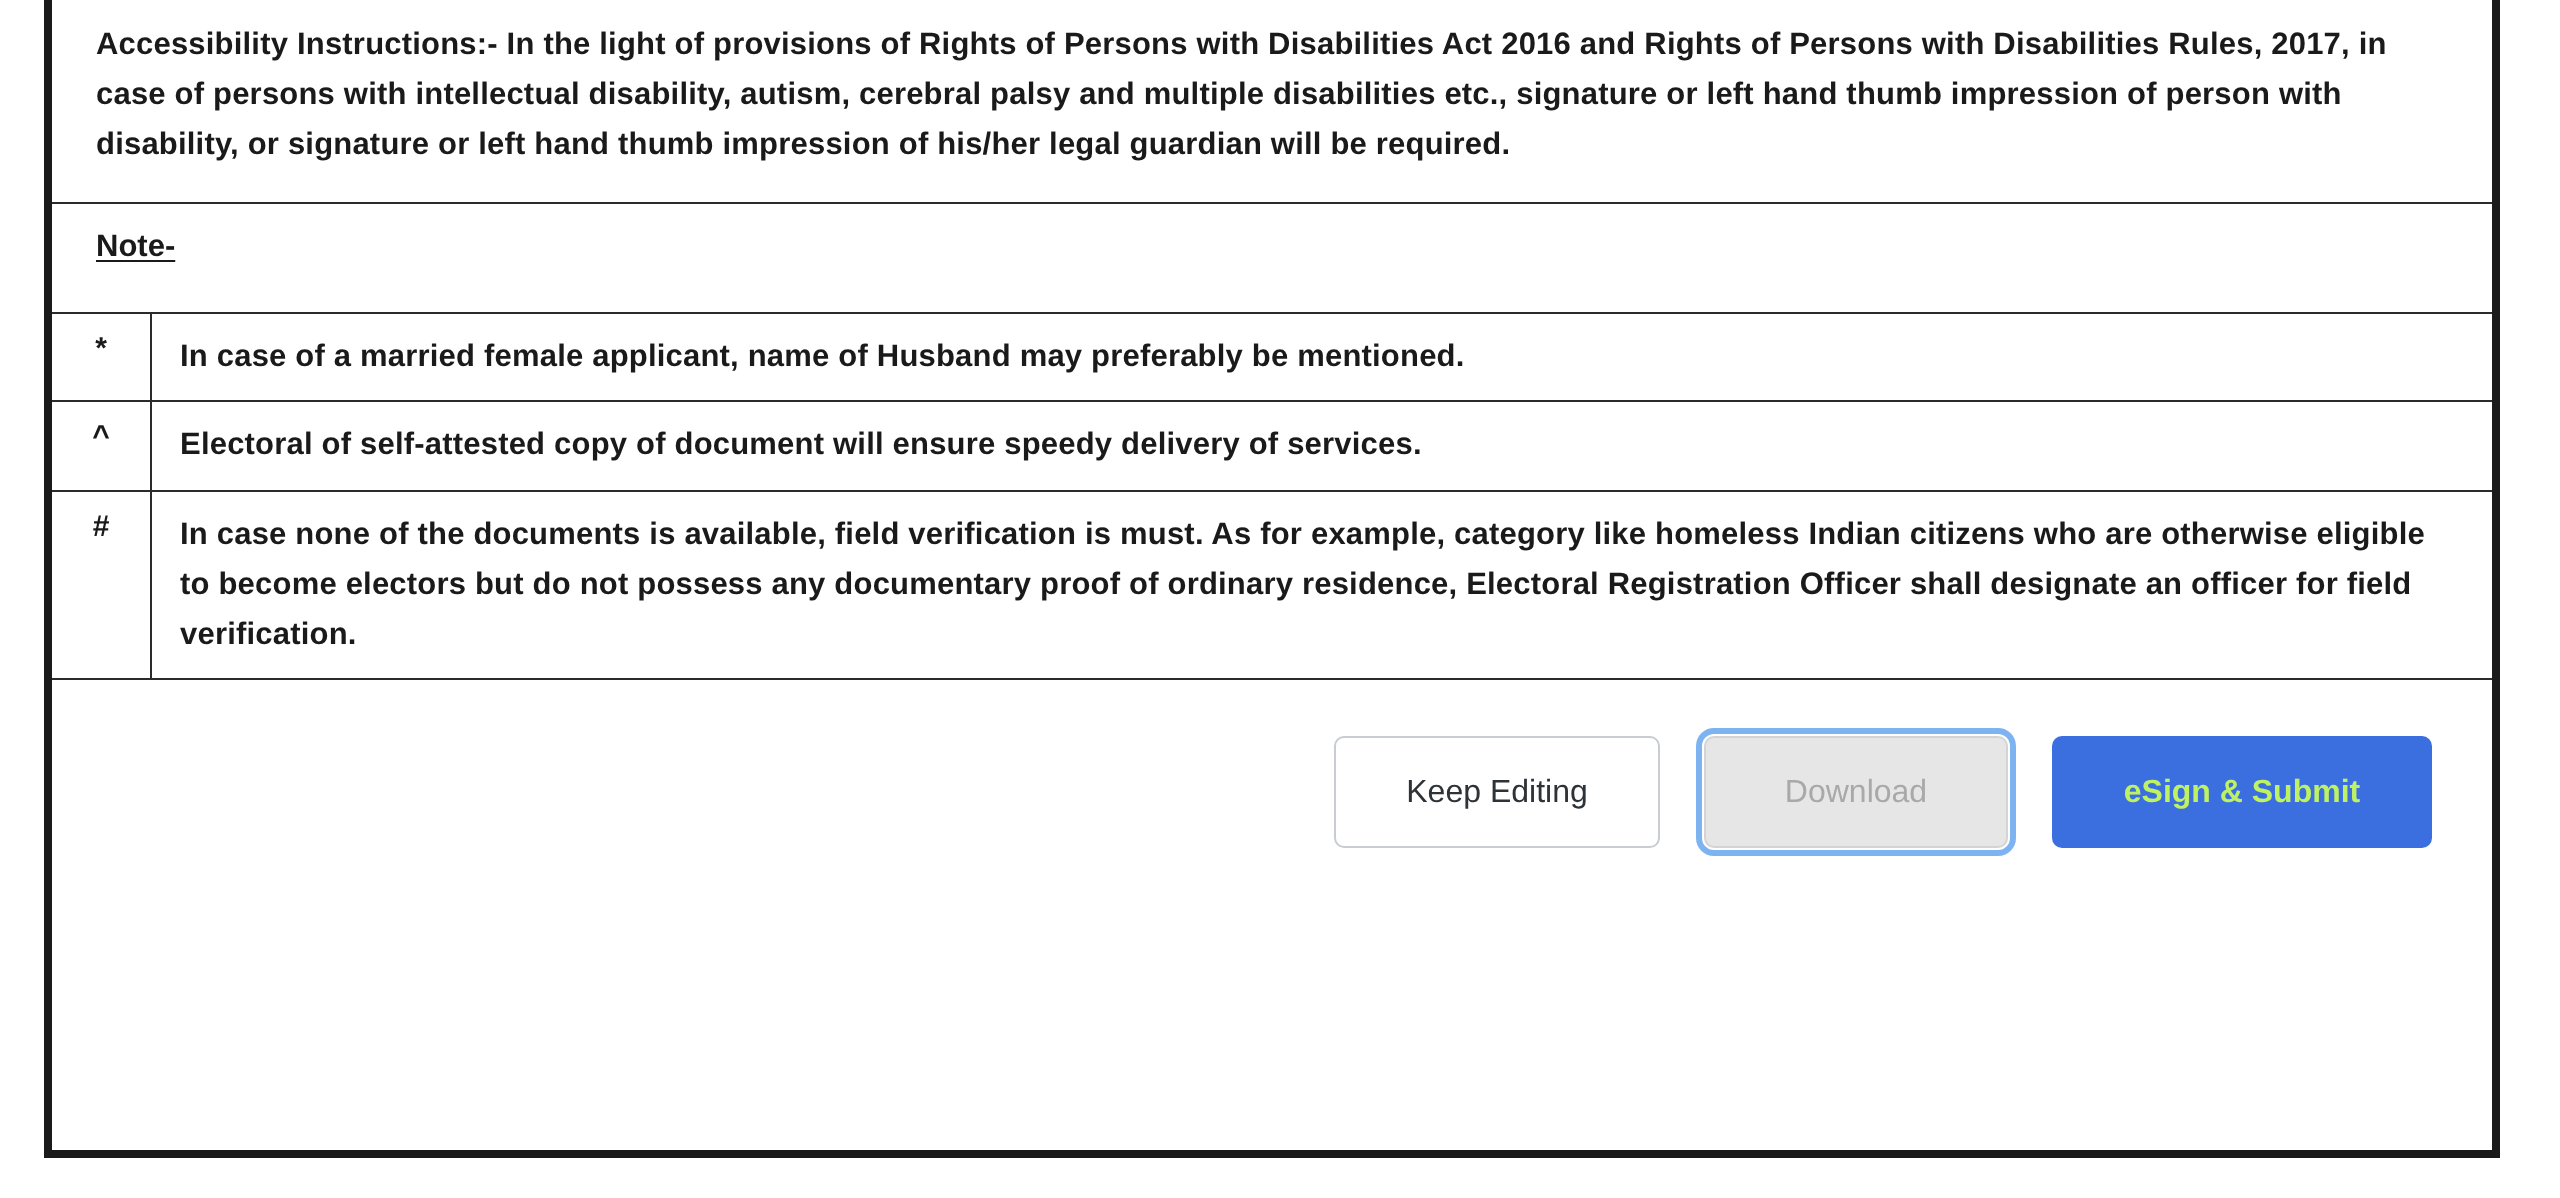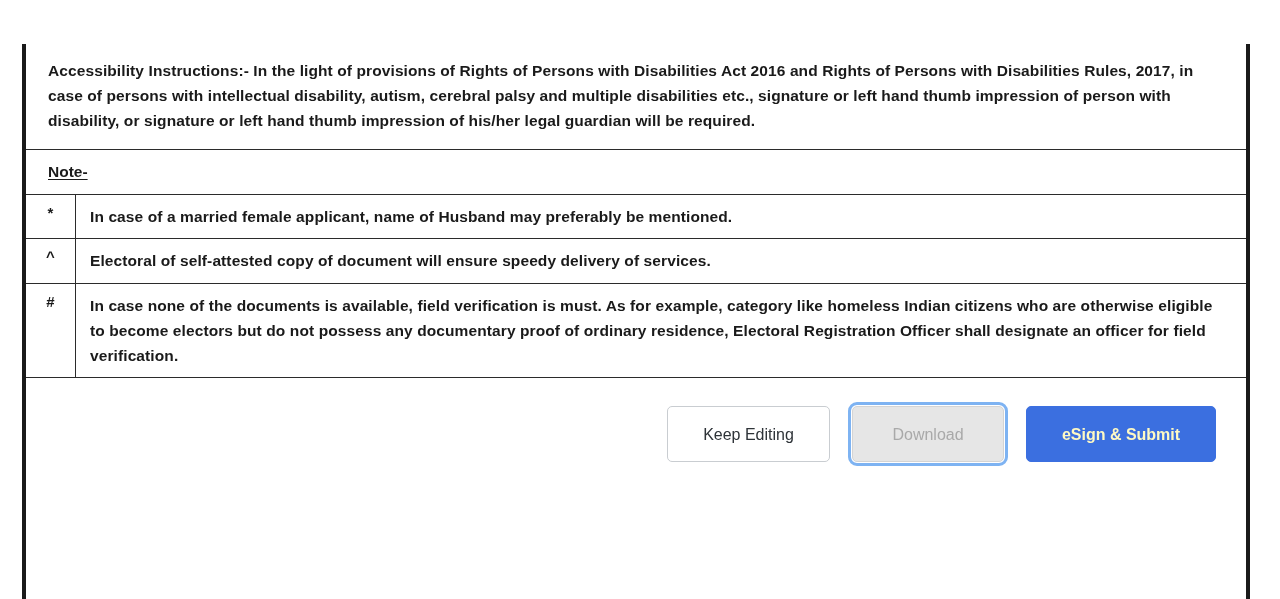--- a/index.html
+++ b/index.html
@@ -10,21 +10,20 @@
     height: 599px;
     overflow: hidden;
     font-family: "Liberation Sans", sans-serif;
   }
 
   .page {
     position: relative;
     width: 1280px;
     height: 531px;
     background: #ffffff;
-    margin-top: 48px;
   }
 
   
   .doc-frame {
     position: absolute;
     left: 22px;
     top: -4px;
     width: 1228px;
     height: 583px;
     border: 4px solid #1a1a1a;
@@ -50,21 +49,21 @@
   .accessibility {
     padding: 14px 20px 16px 22px;
     font-size: 15.5px;
     font-weight: bold;
     color: #1a1a1a;
     line-height: 1.62;
     letter-spacing: 0.1px;
   }
 
   .note-row {
-    padding: 13px 20px 13px 22px;
+    padding: 13px 20px 23px 22px;
     font-size: 15.5px;
     font-weight: bold;
     color: #1a1a1a;
   }
   .note-row .note-label {
     text-decoration: underline;
     text-underline-offset: 2px;
   }
 
   .note-item {
@@ -131,21 +130,21 @@
     border: 1px solid #d4d4d4;
     font-weight: normal;
     min-width: 152px;
     outline: 3px solid #7eb3f2;
     outline-offset: 1px;
     cursor: default;
   }
 
   .btn-esign {
     background: #3b6fe0;
-    color: #fef9c3;
+    color: #bef264;
     border: 1px solid #3b6fe0;
     font-weight: bold;
     min-width: 190px;
   }
 </style>
 </head>
 <body>
 
 <div class="page">
   <div class="doc-frame">

